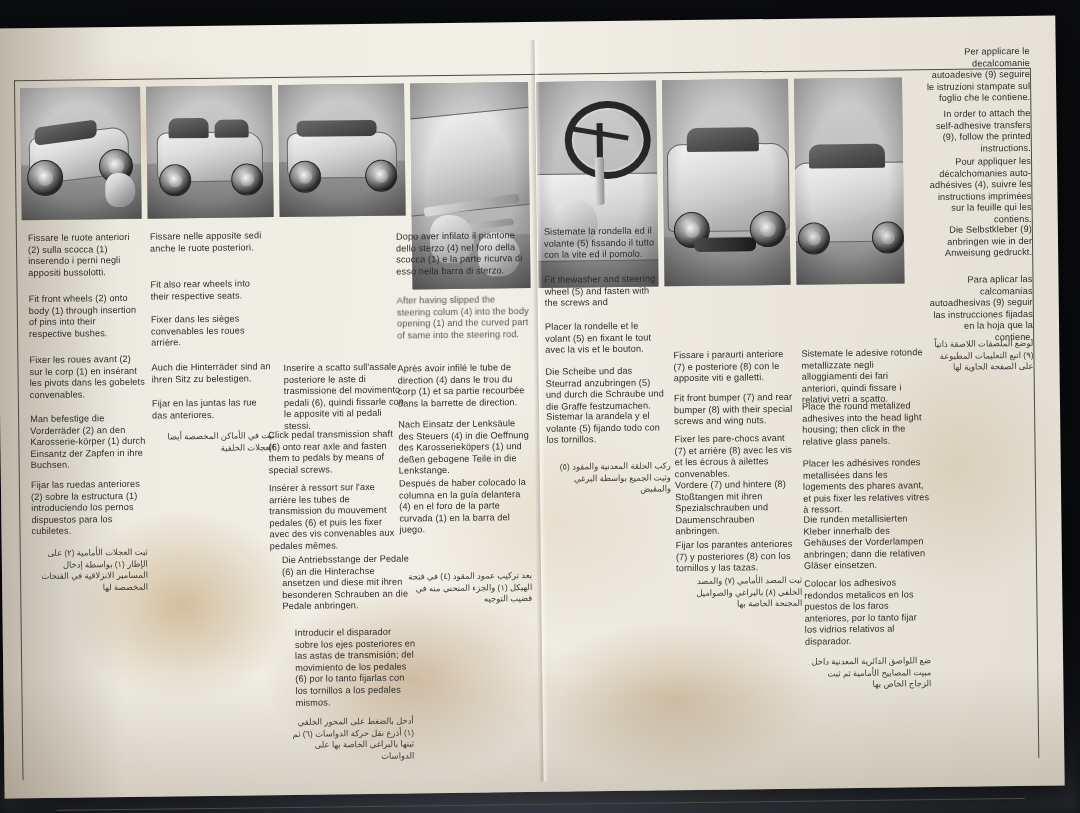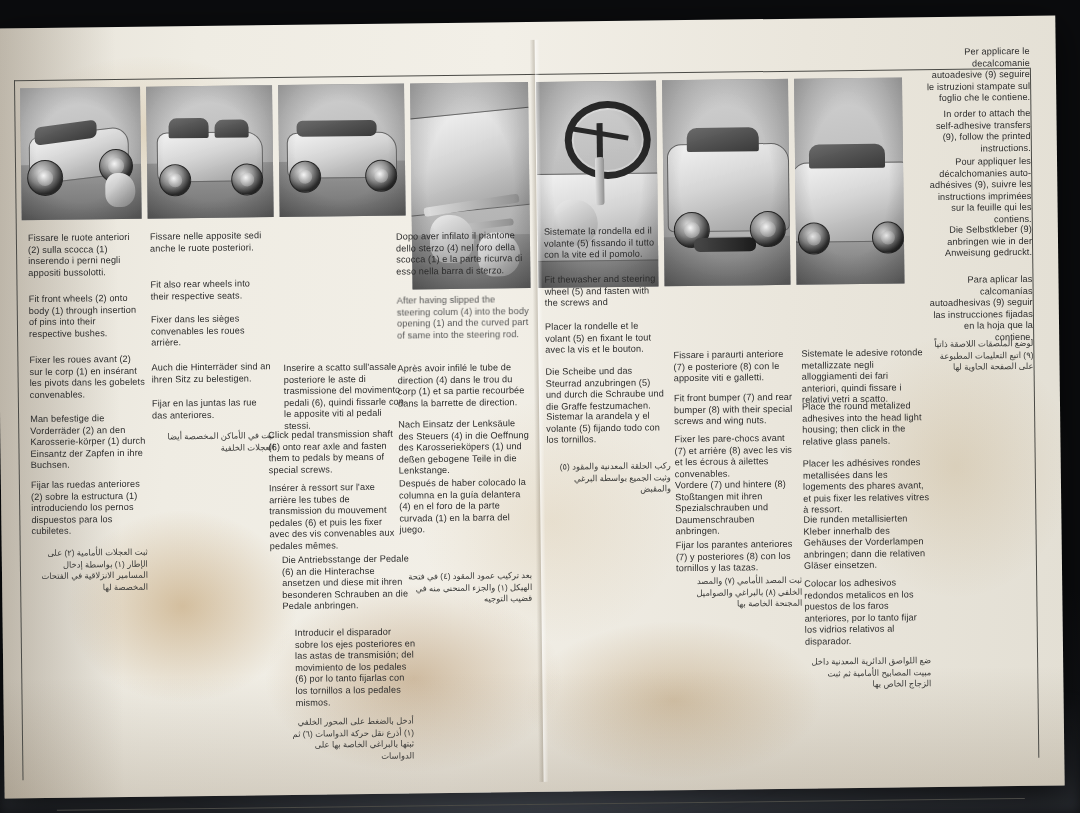--- a/index.html
+++ b/index.html
@@ -329,19 +329,19 @@
 
     <div class="tx" style="left:802px; top:330px; width:124px;">Sistemate le adesive rotonde metallizzate negli alloggiamenti dei fari anteriori, quindi fissare i relativi vetri a scatto.</div>
     <div class="tx" style="left:802px; top:383px; width:126px;">Place the round metalized adhesives into the head light housing; then click in the relative glass panels.</div>
     <div class="tx" style="left:802px; top:440px; width:126px;">Placer les adhésives rondes metallisées dans les logements des phares avant, et puis fixer les relatives vitres à ressort.</div>
     <div class="tx" style="left:802px; top:496px; width:126px;">Die runden metallisierten Kleber innerhalb des Gehäuses der Vorderlampen anbringen; dann die relativen Gläser einsetzen.</div>
     <div class="tx" style="left:802px; top:560px; width:126px;">Colocar los adhesivos redondos metalicos en los puestos de los faros anteriores, por lo tanto fijar los vidrios relativos al disparador.</div>
     <div class="tx ar" style="left:800px; top:638px; width:128px;">ضع اللواصق الدائرية المعدنية داخل مبيت المصابيح الأمامية ثم ثبت الزجاج الخاص بها</div>
 
     <div class="tx" style="left:930px; top:30px; width:104px; text-align:right;">Per applicare le decalcomanie autoadesive (9) seguire le istruzioni stampate sul foglio che le contiene.</div>
     <div class="tx" style="left:930px; top:92px; width:104px; text-align:right;">In order to attach the self-adhesive transfers (9), follow the printed instructions.</div>
-    <div class="tx" style="left:930px; top:140px; width:104px; text-align:right;">Pour appliquer les décalchomanies auto-adhésives (9), suivre les instructions imprimées sur la feuille qui les contiens.</div>
+    <div class="tx" style="left:930px; top:140px; width:104px; text-align:right;">Pour appliquer les décalchomanies auto-adhésives (4), suivre les instructions imprimées sur la feuille qui les contiens.</div>
     <div class="tx" style="left:930px; top:208px; width:104px; text-align:right;">Die Selbstkleber (9) anbringen wie in der Anweisung gedruckt.</div>
     <div class="tx" style="left:930px; top:258px; width:104px; text-align:right;">Para aplicar las calcomanías autoadhesivas (9) seguir las instrucciones fijadas en la hoja que la contiene.</div>
     <div class="tx ar" style="left:930px; top:322px; width:104px;">لوضع الملصقات اللاصقة ذاتياً (٩) اتبع التعليمات المطبوعة على الصفحة الحاوية لها</div>
 
   </div>
 </div>
 
 </body></html>

